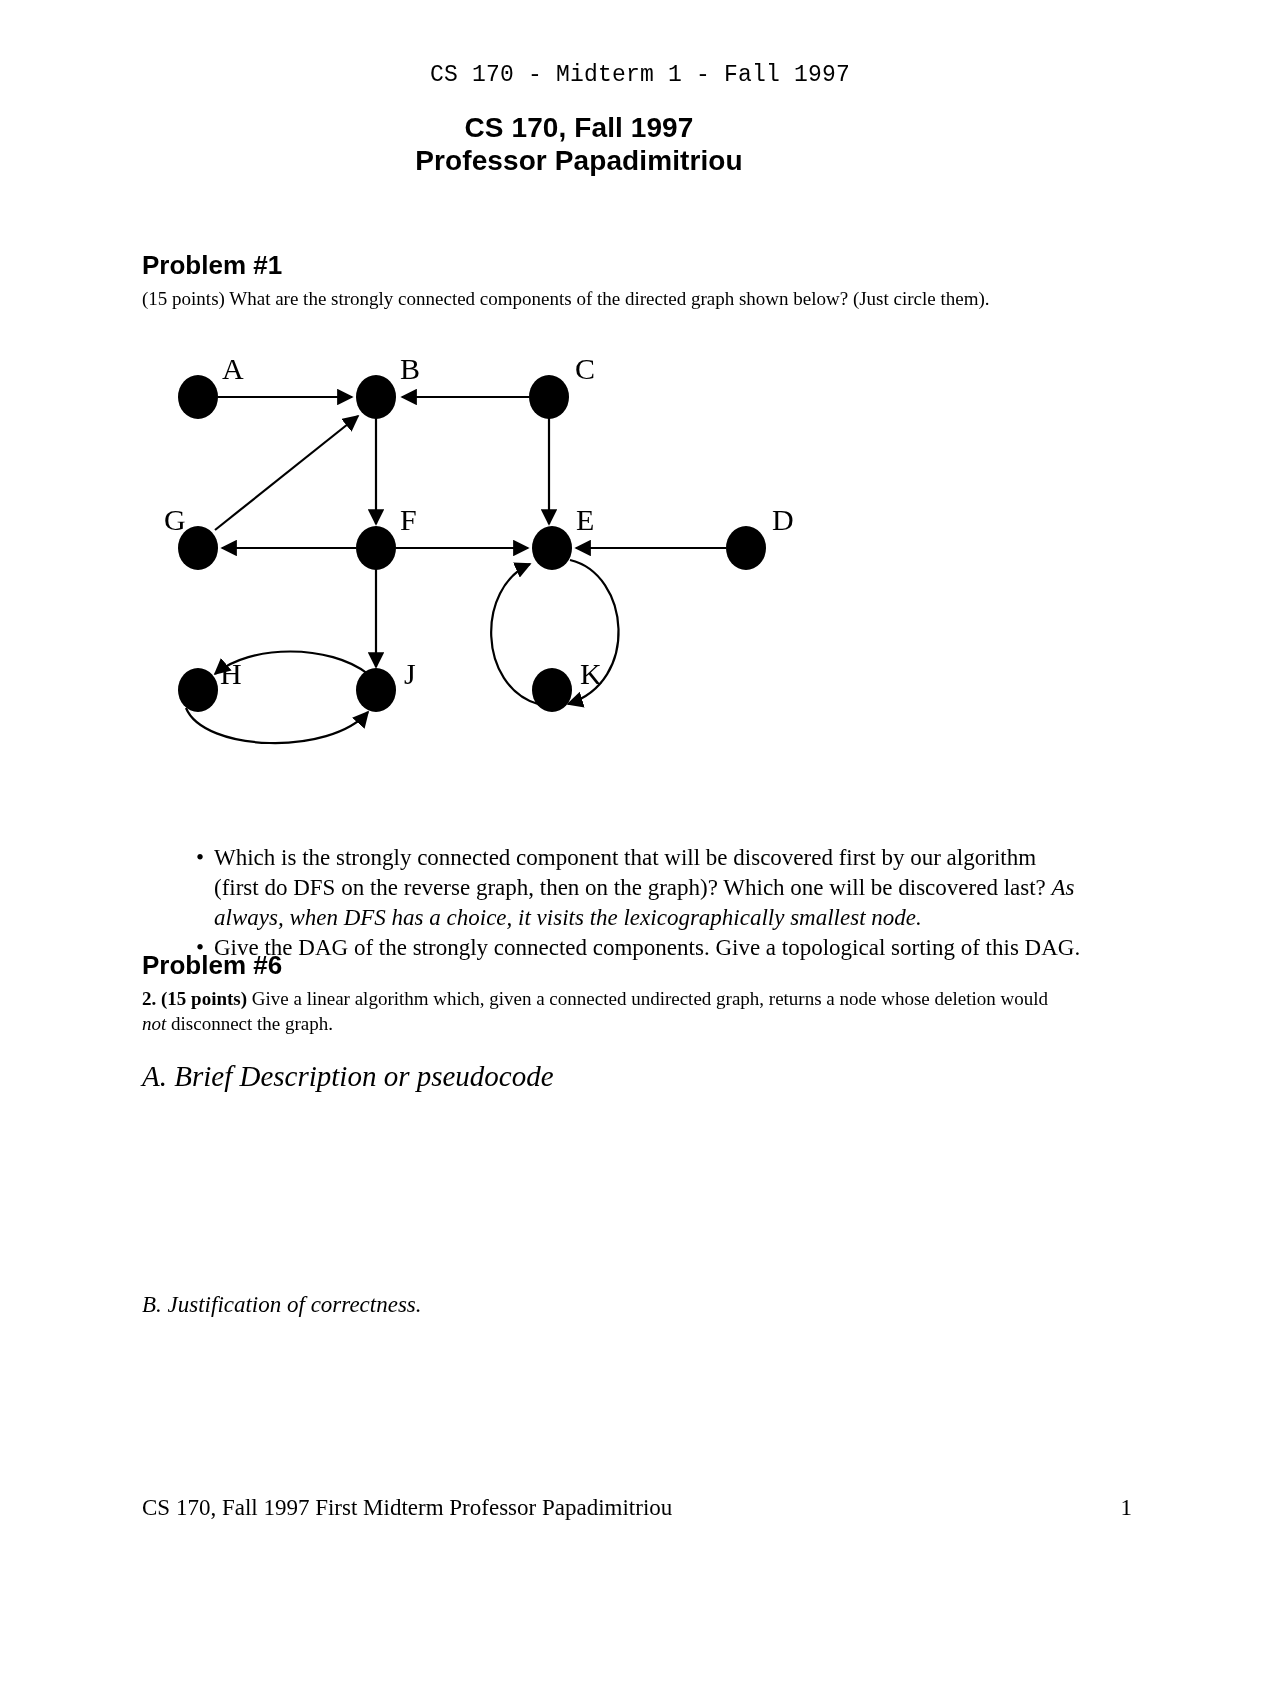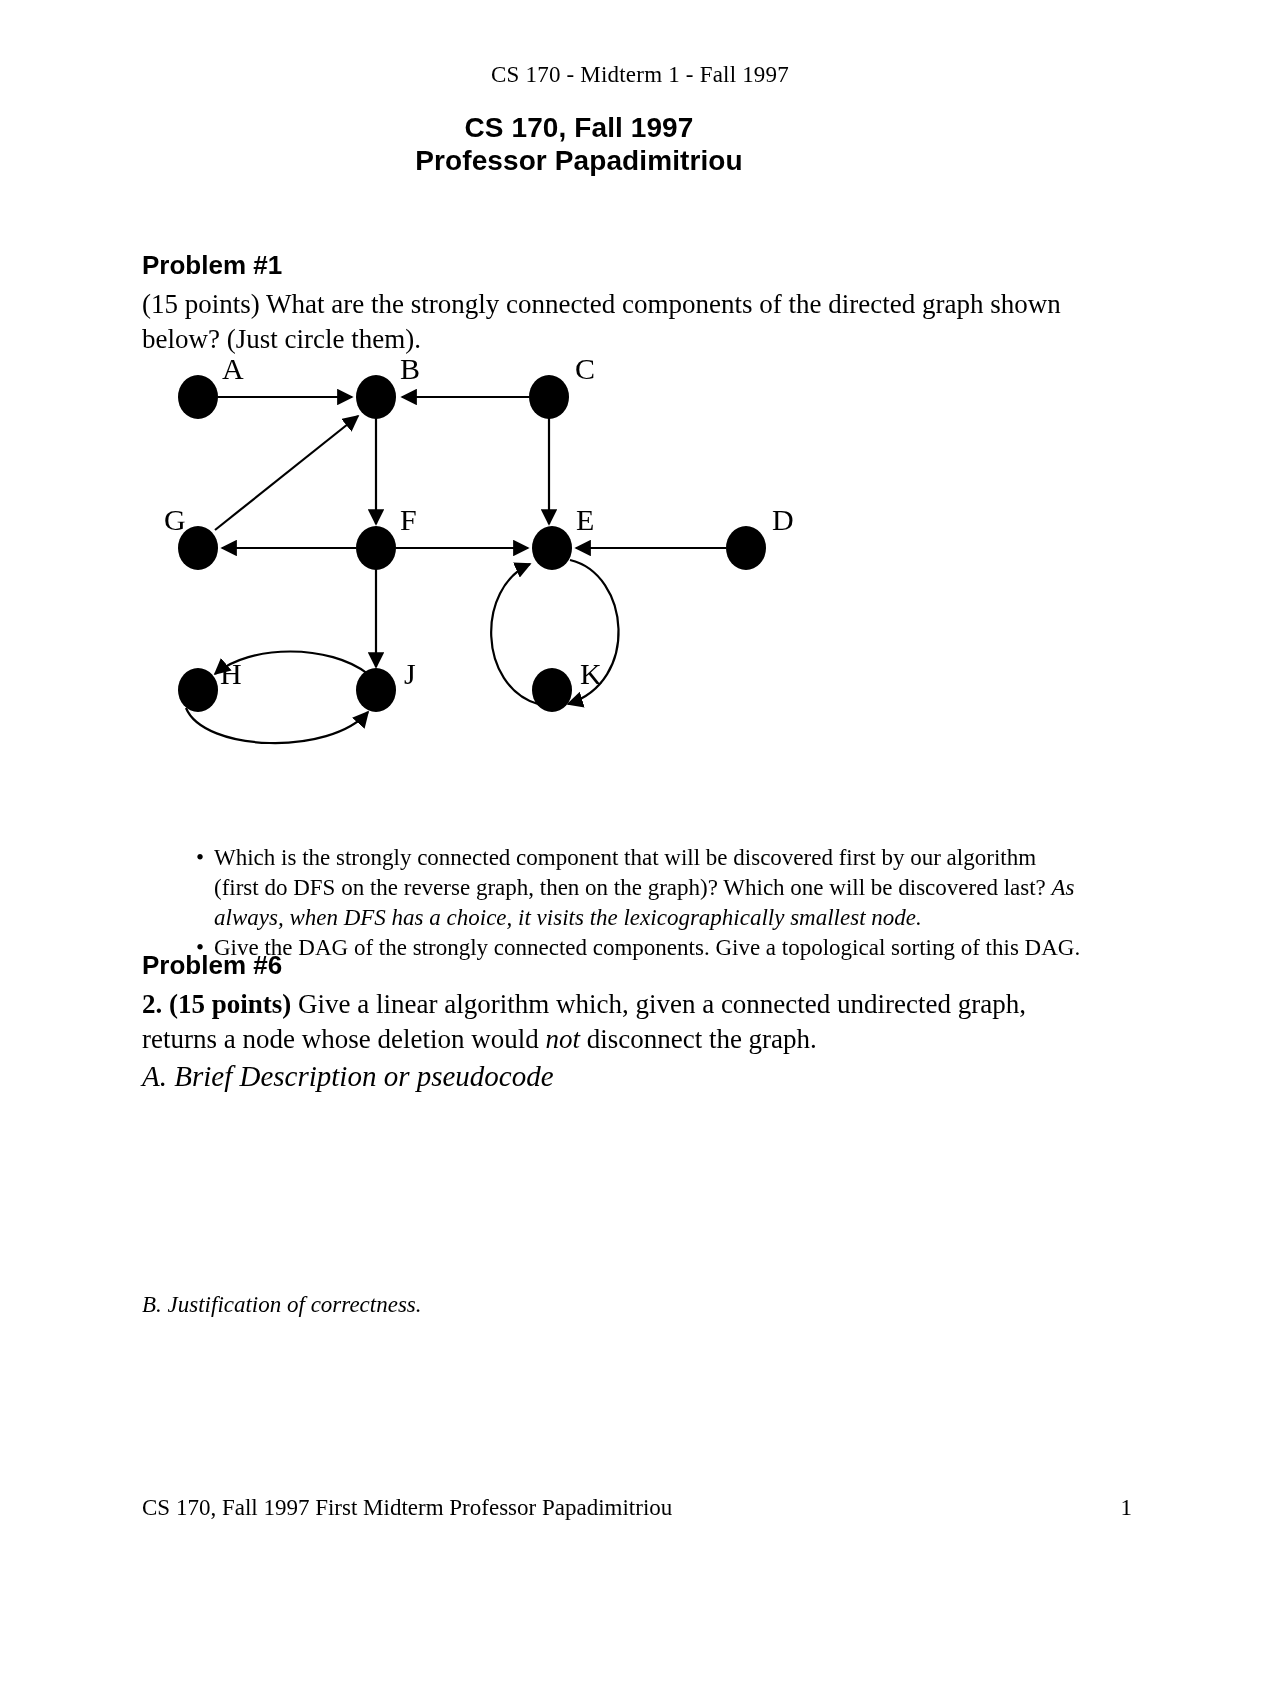--- a/index.html
+++ b/index.html
@@ -22,21 +22,21 @@
     padding: 0;
   }
 
   
   .running-head {
     position: absolute;
     top: 62px;
     left: 0;
     width: 1280px;
     text-align: center;
-    font-family: Liberation Serif, serif;
+    font-family: Liberation Mono, monospace;
     font-size: 23px;
     letter-spacing: 0.2px;
   }
 
   
   .title-block {
     position: absolute;
     top: 112px;
     left: 0;
     width: 1158px;
@@ -52,21 +52,21 @@
   h2.problem-heading {
     font-family: Liberation Sans, sans-serif;
     font-weight: bold;
     font-size: 26px;
     margin: 0;
     letter-spacing: 0px;
   }
 
   p.body-text {
     font-family: "Liberation Serif", "DejaVu Serif", serif;
-    font-size: 27px;
+    font-size: 19px;
     line-height: 1.30;
     margin: 4px 0 0 0;
     text-align: left;
   }
 
   .p1-heading { position: absolute; top: 250px; left: 142px; }
   .p1-text    { position: absolute; top: 283px; left: 142px; width: 928px; }
 
   
   .figure {

